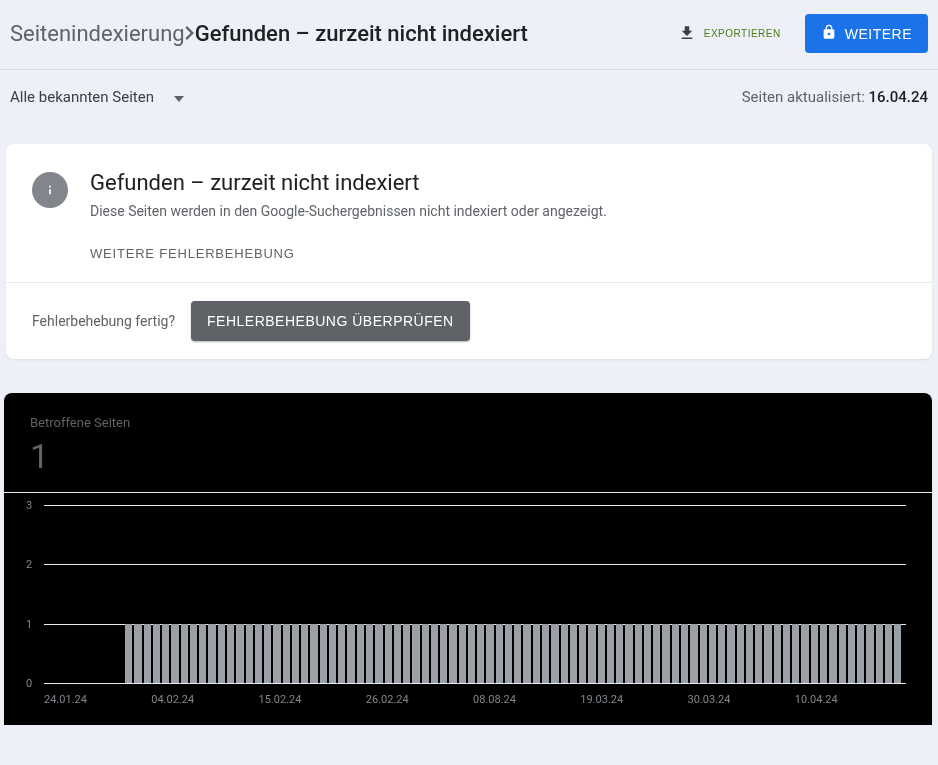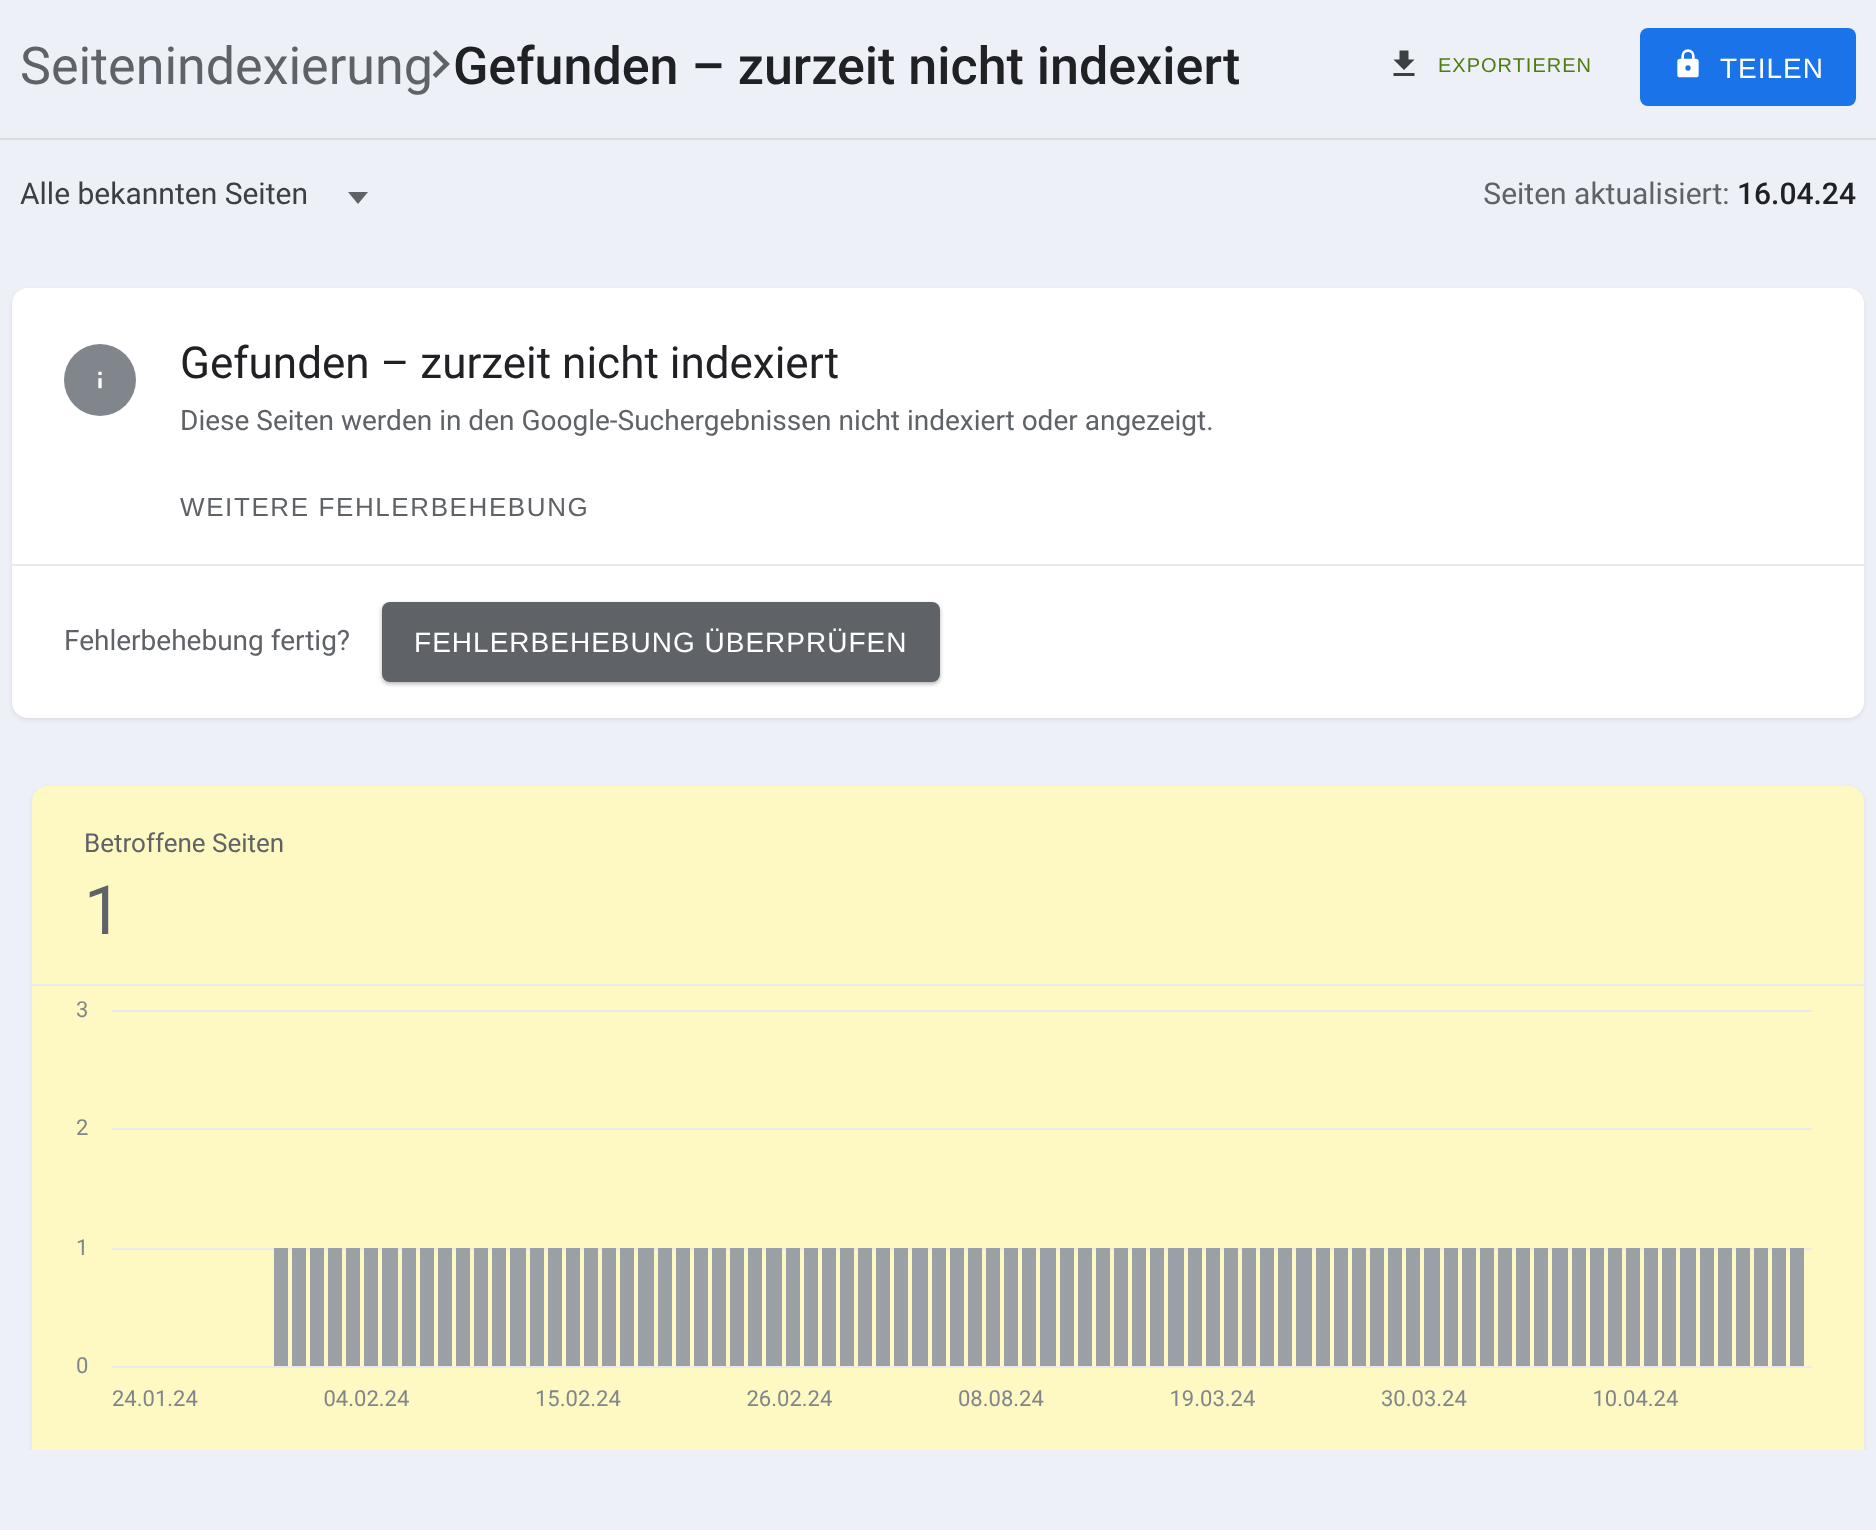--- a/index.html
+++ b/index.html
@@ -14,21 +14,21 @@
     display: flex;
     align-items: center;
     justify-content: space-between;
     padding: 14px 10px 16px 10px;
     border-bottom: 1px solid #dadce0;
   }
   .breadcrumb {
     display: flex;
     align-items: center;
     gap: 0;
-    font-size: 26px;
+    font-size: 22px;
     color: #3c4043;
     justify-content: center;
   }
   .breadcrumb .crumb-link { color: #5f6368; cursor: pointer; }
   .breadcrumb .crumb-current { font-weight: 500; color: #202124; }
   .breadcrumb .chevron { color: #5f6368; font-size: 18px; }
   .header-actions {
     display: flex;
     align-items: center;
     gap: 16px;
@@ -159,23 +159,23 @@
     border-radius: 4px;
     padding: 12px 16px;
     font-size: 14px;
     font-weight: 500;
     letter-spacing: 0.5px;
     cursor: pointer;
     box-shadow: 0 1px 2px rgba(0,0,0,0.3);
   }
 
   .chart-card {
-    background: #fef9c3;
+    background: #000000;
     border-radius: 8px 8px 0 0;
-    margin: 34px 6px 0 16px;
+    margin: 34px 6px 0 4px;
     box-shadow: 0 1px 2px rgba(60,64,67,0.1);
   }
   .chart-head {
     padding: 22px 26px 16px 26px;
     border-bottom: 1px solid #e8eaed;
   }
   .chart-label {
     font-size: 13px;
     color: #5f6368;
     margin: 0 0 6px 0;
@@ -260,21 +260,21 @@
           </svg>
       </span>
       <span>EXPORTIEREN</span>
     </button>
     <button class="share-btn">
       <span>
         <svg width="16" height="16" viewBox="0 0 24 24">
             <path d="M18 8h-1V6a5 5 0 0 0-10 0v2H6a2 2 0 0 0-2 2v10a2 2 0 0 0 2 2h12a2 2 0 0 0 2-2V10a2 2 0 0 0-2-2zM9 6a3 3 0 1 1 6 0v2H9V6zm3 11a2 2 0 1 1 0-4 2 2 0 0 1 0 4z"></path>
           </svg>
       </span>
-      <span>TEILEN</span>
+      <span>WEITERE</span>
     </button>
   </div>
 </div>
 
 <div class="subheader">
   <div class="filter-dropdown">
     <span>Alle bekannten Seiten</span>
     <span class="tri">
       <svg width="10" height="6" viewBox="0 0 10 6">
           <path d="M0 0 L10 0 L5 6 Z" fill="#5f6368"></path>

